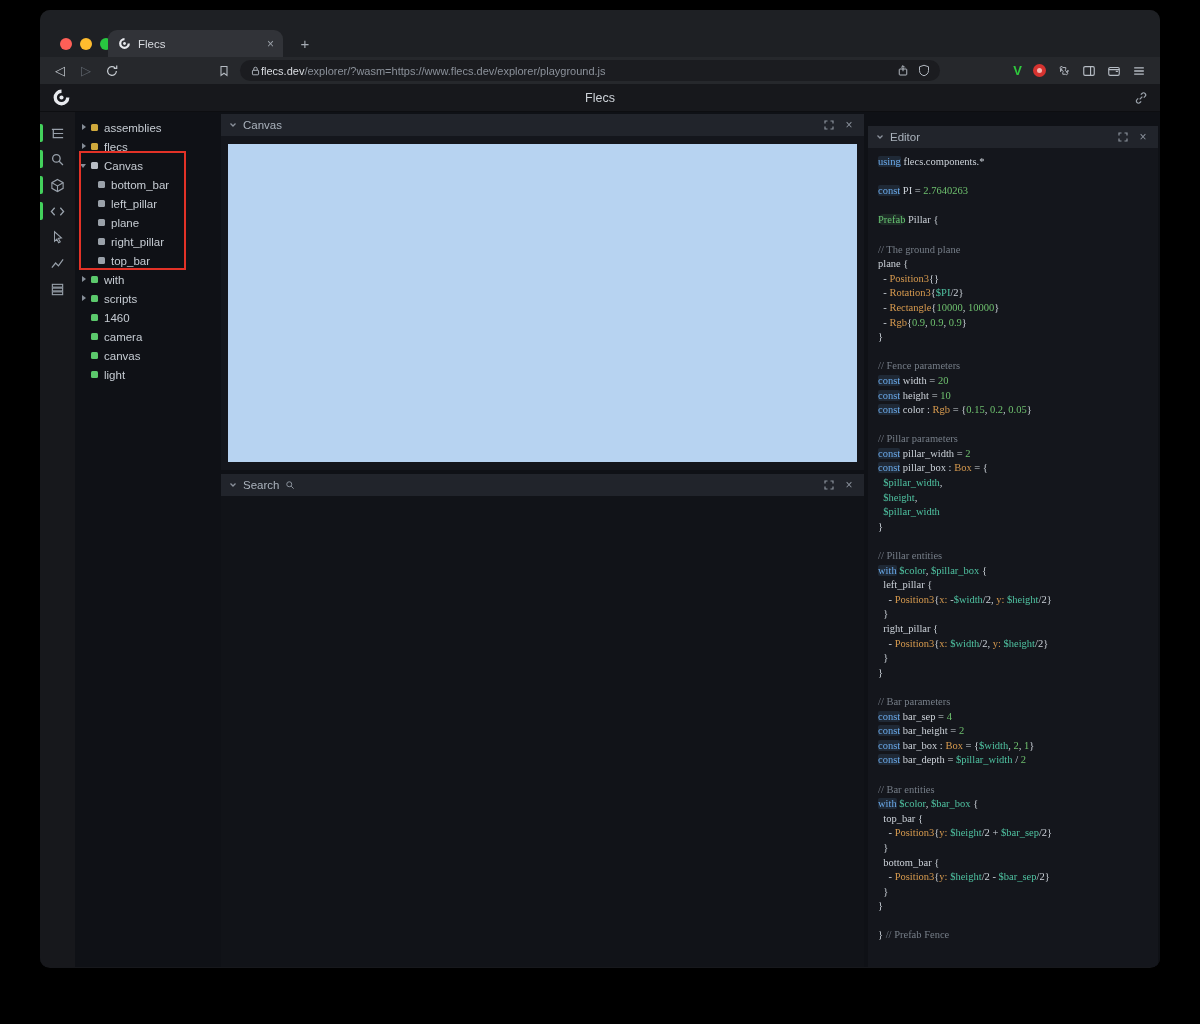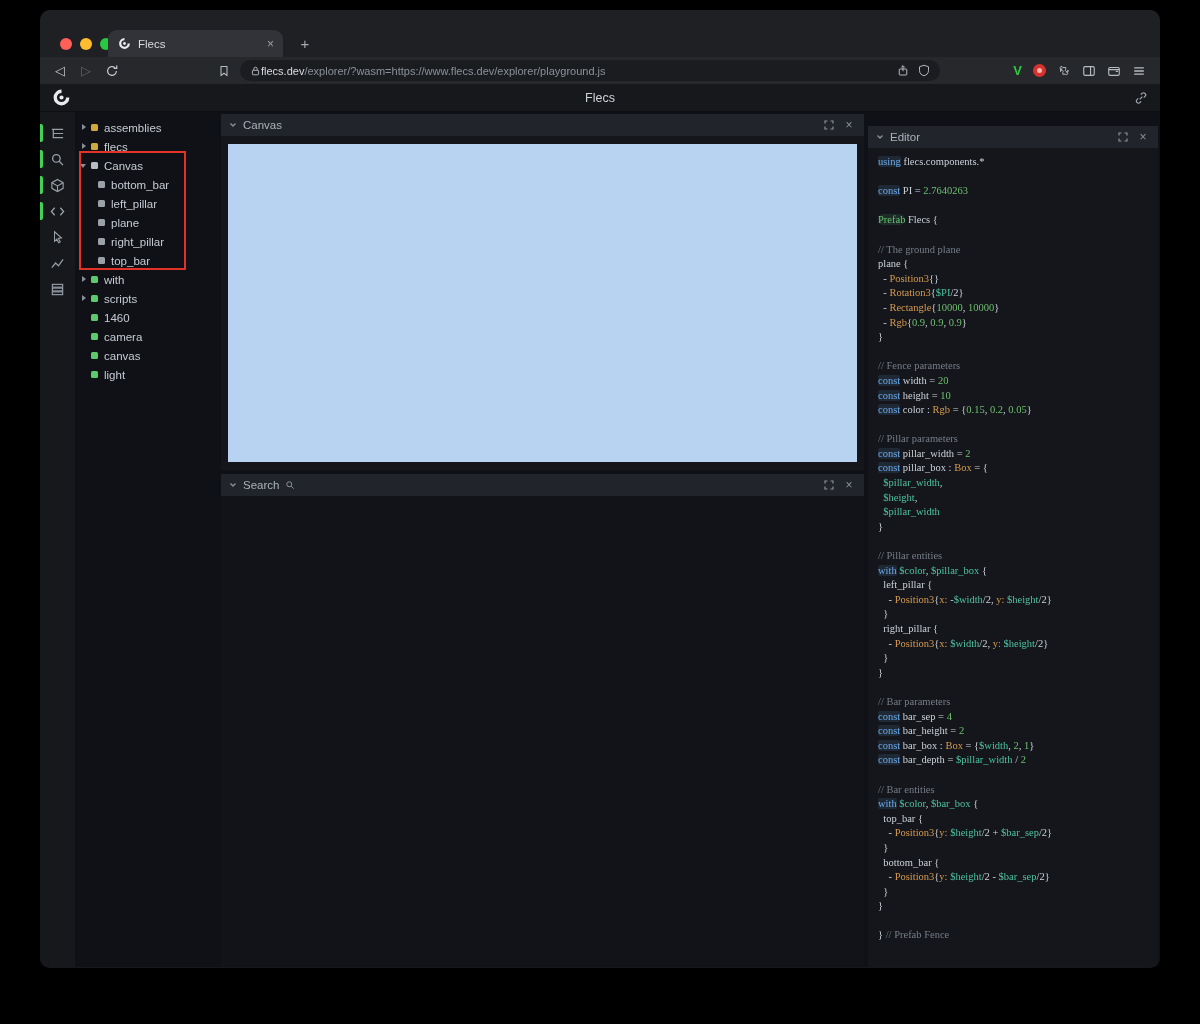--- a/index.html
+++ b/index.html
@@ -371,21 +371,21 @@
               <path d="M1 3.5V1h2.5M6.5 1H9v2.5M9 6.5V9H6.5M3.5 9H1V6.5"></path>
             </svg>
         </span>
         <span class="ph-btn">×</span>
       </div>
       <div class="editor-body">
           <div class="code-line"><span class="tk-k">using</span><span class="tk-w"> flecs.components.*</span></div>
           <div class="code-line">&nbsp;</div>
           <div class="code-line"><span class="tk-k">const</span><span class="tk-w"> PI = </span><span class="tk-n">2.7640263</span></div>
           <div class="code-line">&nbsp;</div>
-          <div class="code-line"><span class="tk-p">Prefab</span><span class="tk-w"> Flecs {</span></div>
+          <div class="code-line"><span class="tk-p">Prefab</span><span class="tk-w"> Pillar {</span></div>
           <div class="code-line">&nbsp;</div>
           <div class="code-line"><span class="tk-c">// The ground plane</span></div>
           <div class="code-line"><span class="tk-w">plane {</span></div>
           <div class="code-line"><span class="tk-w">  - </span><span class="tk-t">Position3</span><span class="tk-w">{}</span></div>
           <div class="code-line"><span class="tk-w">  - </span><span class="tk-t">Rotation3</span><span class="tk-w">{</span><span class="tk-v">$PI</span><span class="tk-w">/2}</span></div>
           <div class="code-line"><span class="tk-w">  - </span><span class="tk-t">Rectangle</span><span class="tk-w">{</span><span class="tk-n">10000</span><span class="tk-w">, </span><span class="tk-n">10000</span><span class="tk-w">}</span></div>
           <div class="code-line"><span class="tk-w">  - </span><span class="tk-t">Rgb</span><span class="tk-w">{</span><span class="tk-n">0.9</span><span class="tk-w">, </span><span class="tk-n">0.9</span><span class="tk-w">, </span><span class="tk-n">0.9</span><span class="tk-w">}</span></div>
           <div class="code-line"><span class="tk-w">}</span></div>
           <div class="code-line">&nbsp;</div>
           <div class="code-line"><span class="tk-c">// Fence parameters</span></div>

